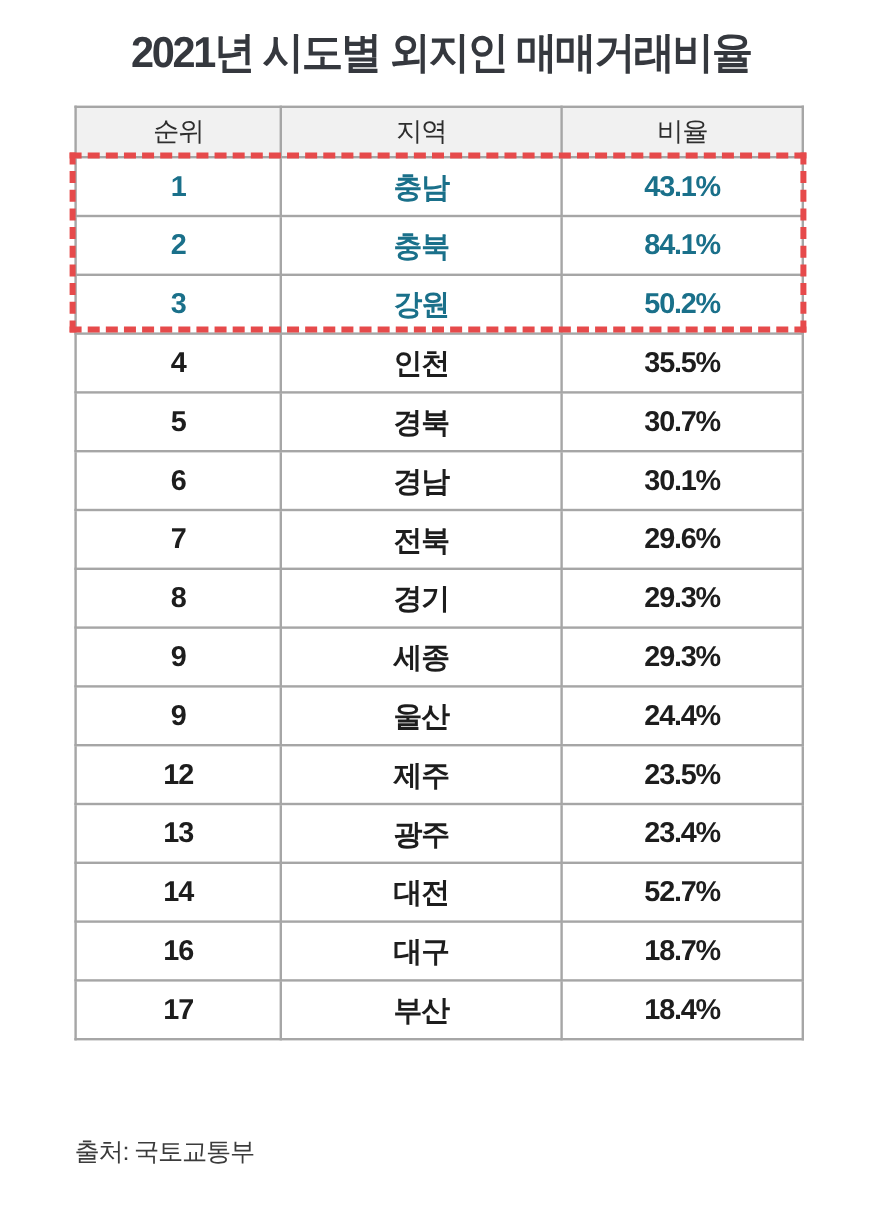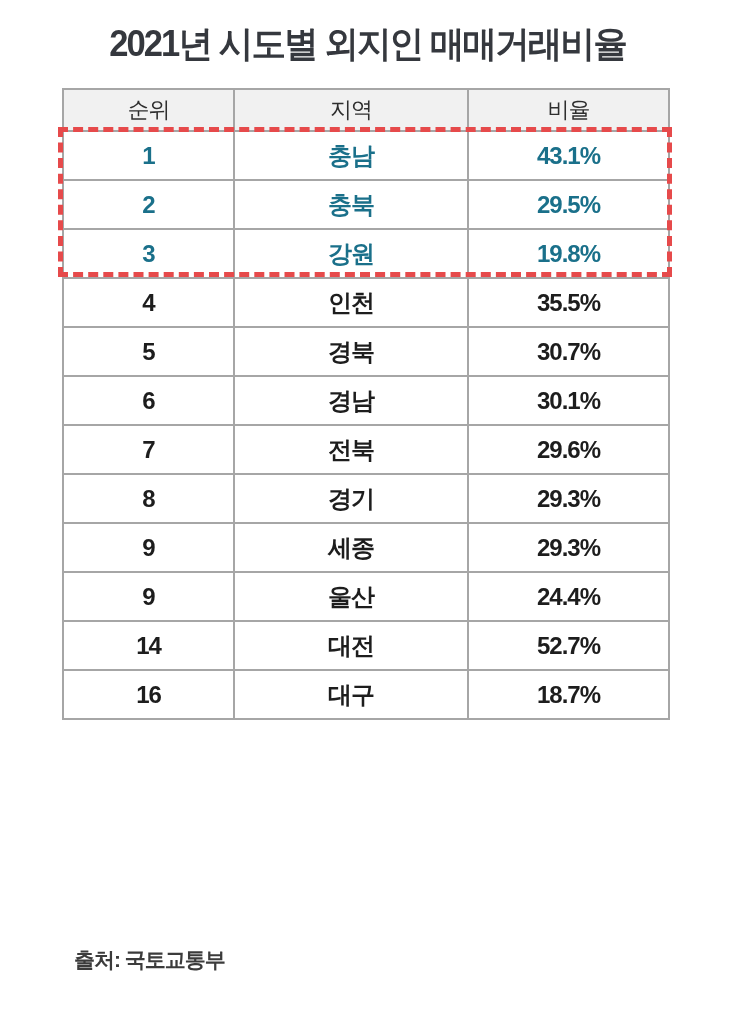--- a/index.html
+++ b/index.html
@@ -69,24 +69,24 @@
     box-sizing: border-box;
     left: -4px;
     top: 39px;
     width: 614px;
     height: 150px;
     border: 5px dashed var(--accent-red);
     pointer-events: none;
   }
   .source {
     position: absolute;
-    left: 74px;
+    left: 62px;
     top: 946px;
     font-size: 21px;
-    font-weight: 700;
+    font-weight: 400;
     letter-spacing: -1px;
     color: var(--source-color);
   }
 </style>
 </head>
 <body>
 
 <div class="title">2021년 시도별 외지인 매매거래비율</div>
 
 <div class="table-wrap">
@@ -105,26 +105,26 @@
     </thead>
     <tbody>
         <tr class="top3">
           <td>1</td>
           <td>충남</td>
           <td>43.1%</td>
         </tr>
         <tr class="top3">
           <td>2</td>
           <td>충북</td>
-          <td>29.5%</td>
+          <td>84.1%</td>
         </tr>
         <tr class="top3">
           <td>3</td>
           <td>강원</td>
-          <td>19.8%</td>
+          <td>50.2%</td>
         </tr>
         <tr>
           <td>4</td>
           <td>인천</td>
           <td>35.5%</td>
         </tr>
         <tr>
           <td>5</td>
           <td>경북</td>
           <td>30.7%</td>
@@ -148,27 +148,42 @@
           <td>9</td>
           <td>세종</td>
           <td>29.3%</td>
         </tr>
         <tr>
           <td>9</td>
           <td>울산</td>
           <td>24.4%</td>
         </tr>
         <tr>
+          <td>12</td>
+          <td>제주</td>
+          <td>23.5%</td>
+        </tr>
+        <tr>
+          <td>13</td>
+          <td>광주</td>
+          <td>23.4%</td>
+        </tr>
+        <tr>
           <td>14</td>
           <td>대전</td>
           <td>52.7%</td>
         </tr>
         <tr>
           <td>16</td>
           <td>대구</td>
           <td>18.7%</td>
         </tr>
+        <tr>
+          <td>17</td>
+          <td>부산</td>
+          <td>18.4%</td>
+        </tr>
       </tbody>
   </table>
   <div class="highlight-box"></div>
 </div>
 
 <div class="source">출처: 국토교통부</div>
 
 </body></html>

